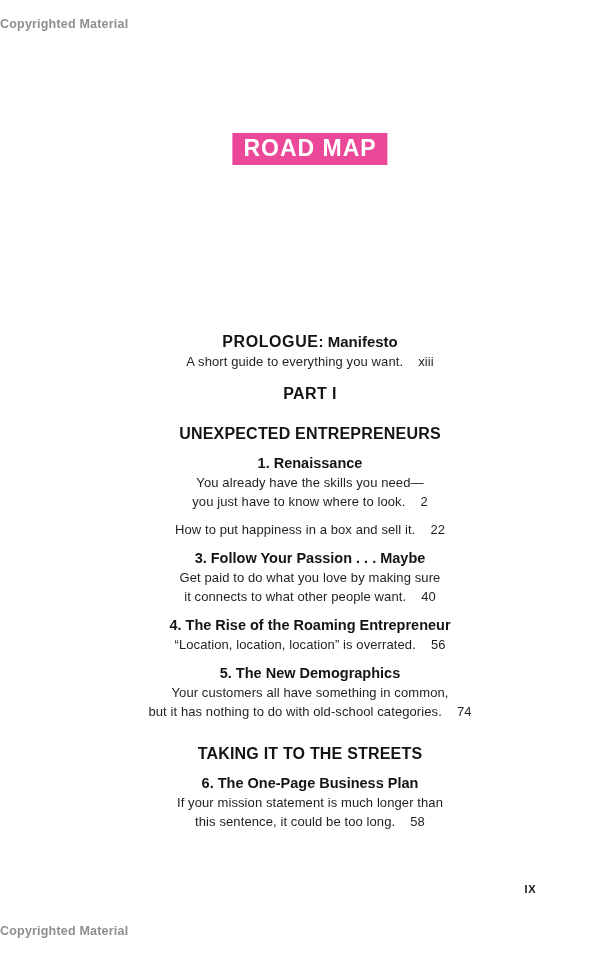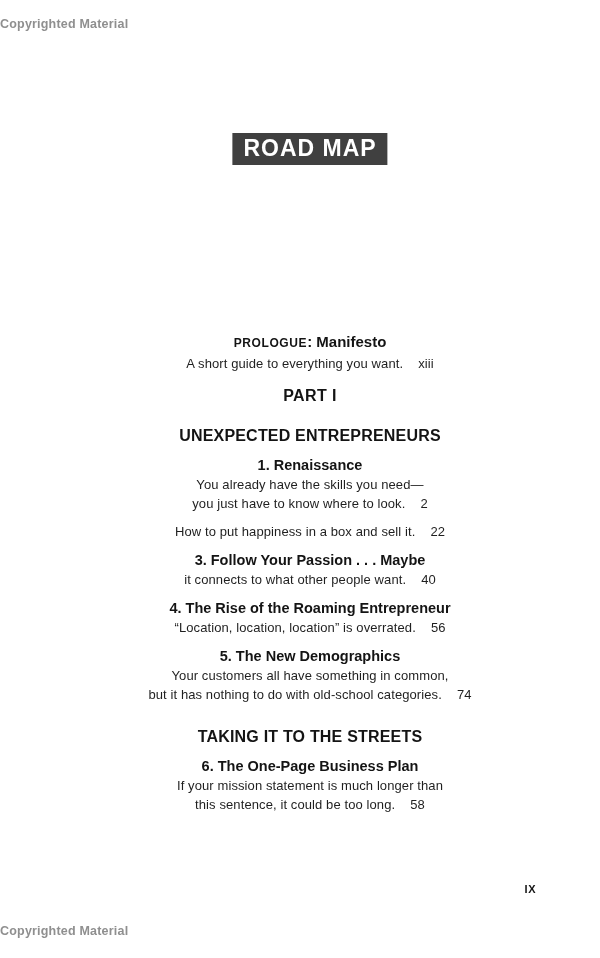--- a/index.html
+++ b/index.html
@@ -49,21 +49,21 @@
     text-align: center;
   }
 
   .prologue-title {
     font-weight: bold;
     font-size: 15px;
     line-height: 21px;
     white-space: nowrap;
   }
   .prologue-label {
-    font-size: 12px;
+    font-size: 16px;
     letter-spacing: 0.6px;
   }
 
   .desc-line {
     font-size: 13px;
     line-height: 19px;
     color: #1f1f1f;
     letter-spacing: 0.1px;
     white-space: nowrap;
   }
@@ -102,21 +102,21 @@
     letter-spacing: 0.5px;
   }
 </style>
 </head>
 <body>
 
 <div class="page">
 
   <div class="notice top">Copyrighted Material</div>
 
-  <div class="banner" style="background-color: #404040;">
+  <div class="banner" style="background-color: #ec4899;">
     <span>ROAD MAP</span>
   </div>
 
   <div class="toc">
 
     <div class="chapter" style="margin-top:0">
       <div class="prologue-title"><span class="prologue-label">PROLOGUE</span><span>: Manifesto</span></div>
       <div class="desc-line"><span>A short guide to everything you want.</span><span class="pg">xiii</span></div>
     </div>
 
@@ -129,20 +129,21 @@
         <div class="desc-line">You already have the skills you need—</div>
         <div class="desc-line"><span>you just have to know where to look.</span><span class="pg">2</span></div>
       </div>
 
       <div class="chapter">
         <div class="desc-line"><span>How to put happiness in a box and sell it.</span><span class="pg">22</span></div>
       </div>
 
       <div class="chapter">
         <div class="chapter-title">3. Follow Your Passion . . . Maybe</div>
+        <div class="desc-line">Get paid to do what you love by making sure</div>
         <div class="desc-line"><span>it connects to what other people want.</span><span class="pg">40</span></div>
       </div>
 
       <div class="chapter">
         <div class="chapter-title">4. The Rise of the Roaming Entrepreneur</div>
         <div class="desc-line"><span>“Location, location, location” is overrated.</span><span class="pg">56</span></div>
       </div>
 
       <div class="chapter">
         <div class="chapter-title">5. The New Demographics</div>

